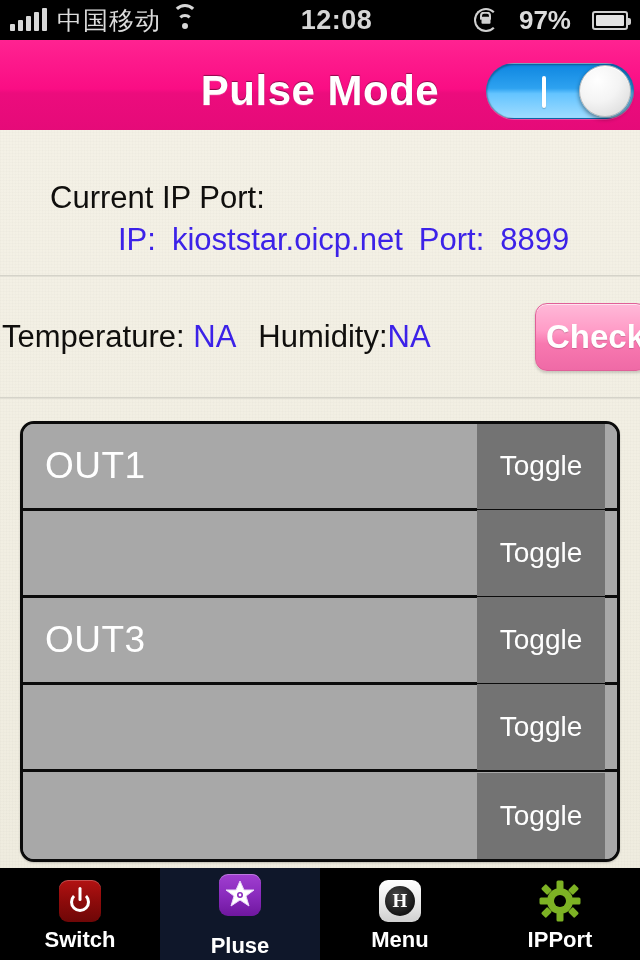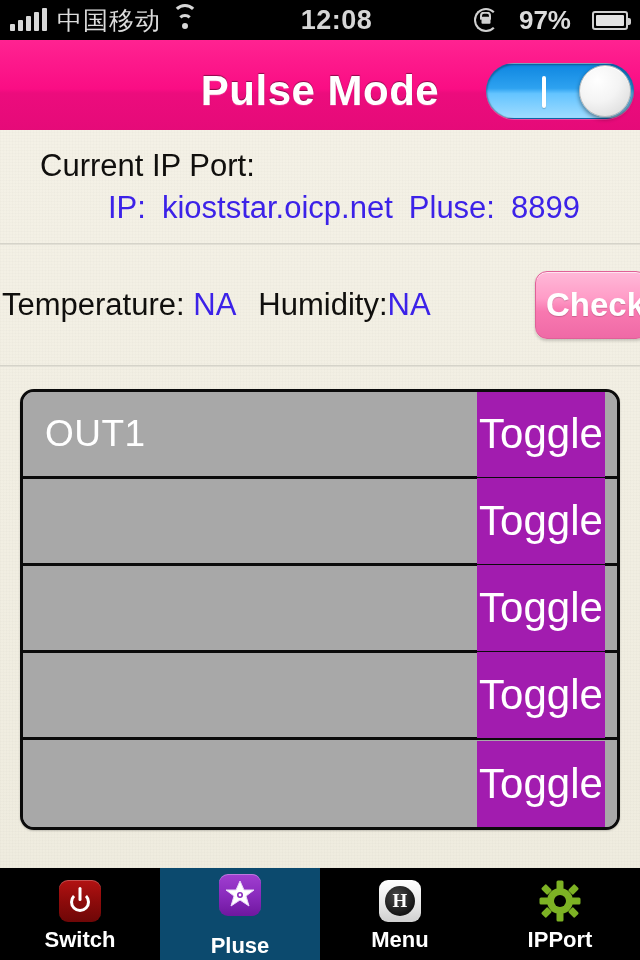--- a/index.html
+++ b/index.html
@@ -94,21 +94,21 @@
     position:absolute; top:130px; left:0; width:640px; bottom:92px;
     background:#f2efe2;
     background-image:
       repeating-linear-gradient(0deg, rgba(0,0,0,0.012) 0 1px, transparent 1px 3px),
       repeating-linear-gradient(90deg, rgba(0,0,0,0.012) 0 1px, transparent 1px 3px),
       linear-gradient(to bottom,#f4f1e6,#efecdf);
     overflow:hidden;
   }
   .hr{ height:2px; background:linear-gradient(to bottom,#cfcdc4,#e8e5da); width:100%; }
 
-  .ipblock{ padding:16px 0 12px 0; }
+  .ipblock{ padding:16px 0 12px 10px;margin-top:32px; }
   .ipline1{ font-size:31px; color:#100f0d; padding-left:40px; line-height:1.3; }
   .ipline2{
     font-size:31px; color:#3c22e8; padding-left:108px; line-height:1.45;
     white-space:nowrap;
   }
   .ipline2 .sp{ display:inline-block; width:16px; }
 
   .sensorrow{
     position:relative; height:120px; display:flex; align-items:center;
   }
@@ -135,35 +135,35 @@
   .outrow{
     position:relative; height:87px; background:#a8a8a8;
     border-bottom:3px solid #0b0b0b; display:flex; align-items:center;
   }
   .outrow:last-child{ border-bottom:none; }
   .outlabel{
     color:#ffffff; font-size:37px; padding-left:22px; letter-spacing:0.5px;
   }
   .togglebtn{
     position:absolute; right:12px; top:50%; transform:translateY(-50%);
-    width:128px; height:86px; background:#a21caf;
-    color:#ffffff; font-size:42px;
+    width:128px; height:86px; background:#737373;
+    color:#ffffff; font-size:28px;
     display:flex; align-items:center; justify-content:center;
   }
 
   
   .tabbar{
     position:absolute; left:0; bottom:0; width:640px; height:92px;
     background:#000; display:flex;
   }
   .tab{
     flex:1; display:flex; flex-direction:column; align-items:center;
     justify-content:center; gap:4px; padding-top:4px;
   }
-  .tab.selected{ background:#0c4a6e;gap:16px; }
+  .tab.selected{ background:#0f172a;gap:16px; }
   .tablabel{ color:#fff; font-size:22px; font-weight:bold; }
   .tabicon{ width:44px; height:44px; display:flex; align-items:center; justify-content:center; }
 
   .ic-power{
     width:42px; height:42px; border-radius:9px;
     background:linear-gradient(to bottom,#b31212 0%,#8e0b0b 50%,#6e0707 100%);
     position:relative; box-shadow:inset 0 1px 0 rgba(255,255,255,.25);
   }
   .ic-power .pr{
     position:absolute; left:50%; top:52%; transform:translate(-50%,-50%);
@@ -237,21 +237,21 @@
       <div class="onmark"></div>
       <div class="knob"></div>
     </div>
   </div>
 
   <div class="content">
 
     <div class="ipblock">
       <div class="ipline1">Current IP Port:</div>
       <div class="ipline2">
-        <span>IP:</span><span class="sp"></span><span>kioststar.oicp.net</span><span class="sp"></span><span>Pluse:</span><span class="sp"></span><span>8899</span>
+        <span>IP:</span><span class="sp"></span><span>kioststar.oicp.net</span><span class="sp"></span><span>Port:</span><span class="sp"></span><span>8899</span>
       </div>
     </div>
 
     <div class="hr"></div>
 
     <div class="sensorrow">
       <div class="sensortext">
         <span>Temperature:</span>
         <span class="val">NA</span><span class="gap"></span><span>Humidity:</span><span class="val">NA</span>
       </div>
@@ -262,20 +262,21 @@
 
     <div class="listwrap">
       <div class="outrow">
         <div class="outlabel">OUT1</div>
         <div class="togglebtn">Toggle</div>
       </div>
       <div class="outrow">
         <div class="togglebtn">Toggle</div>
       </div>
       <div class="outrow">
+        <div class="outlabel">OUT3</div>
         <div class="togglebtn">Toggle</div>
       </div>
       <div class="outrow">
         <div class="togglebtn">Toggle</div>
       </div>
       <div class="outrow">
 
         <div class="togglebtn">Toggle</div>
       </div>
     </div>

